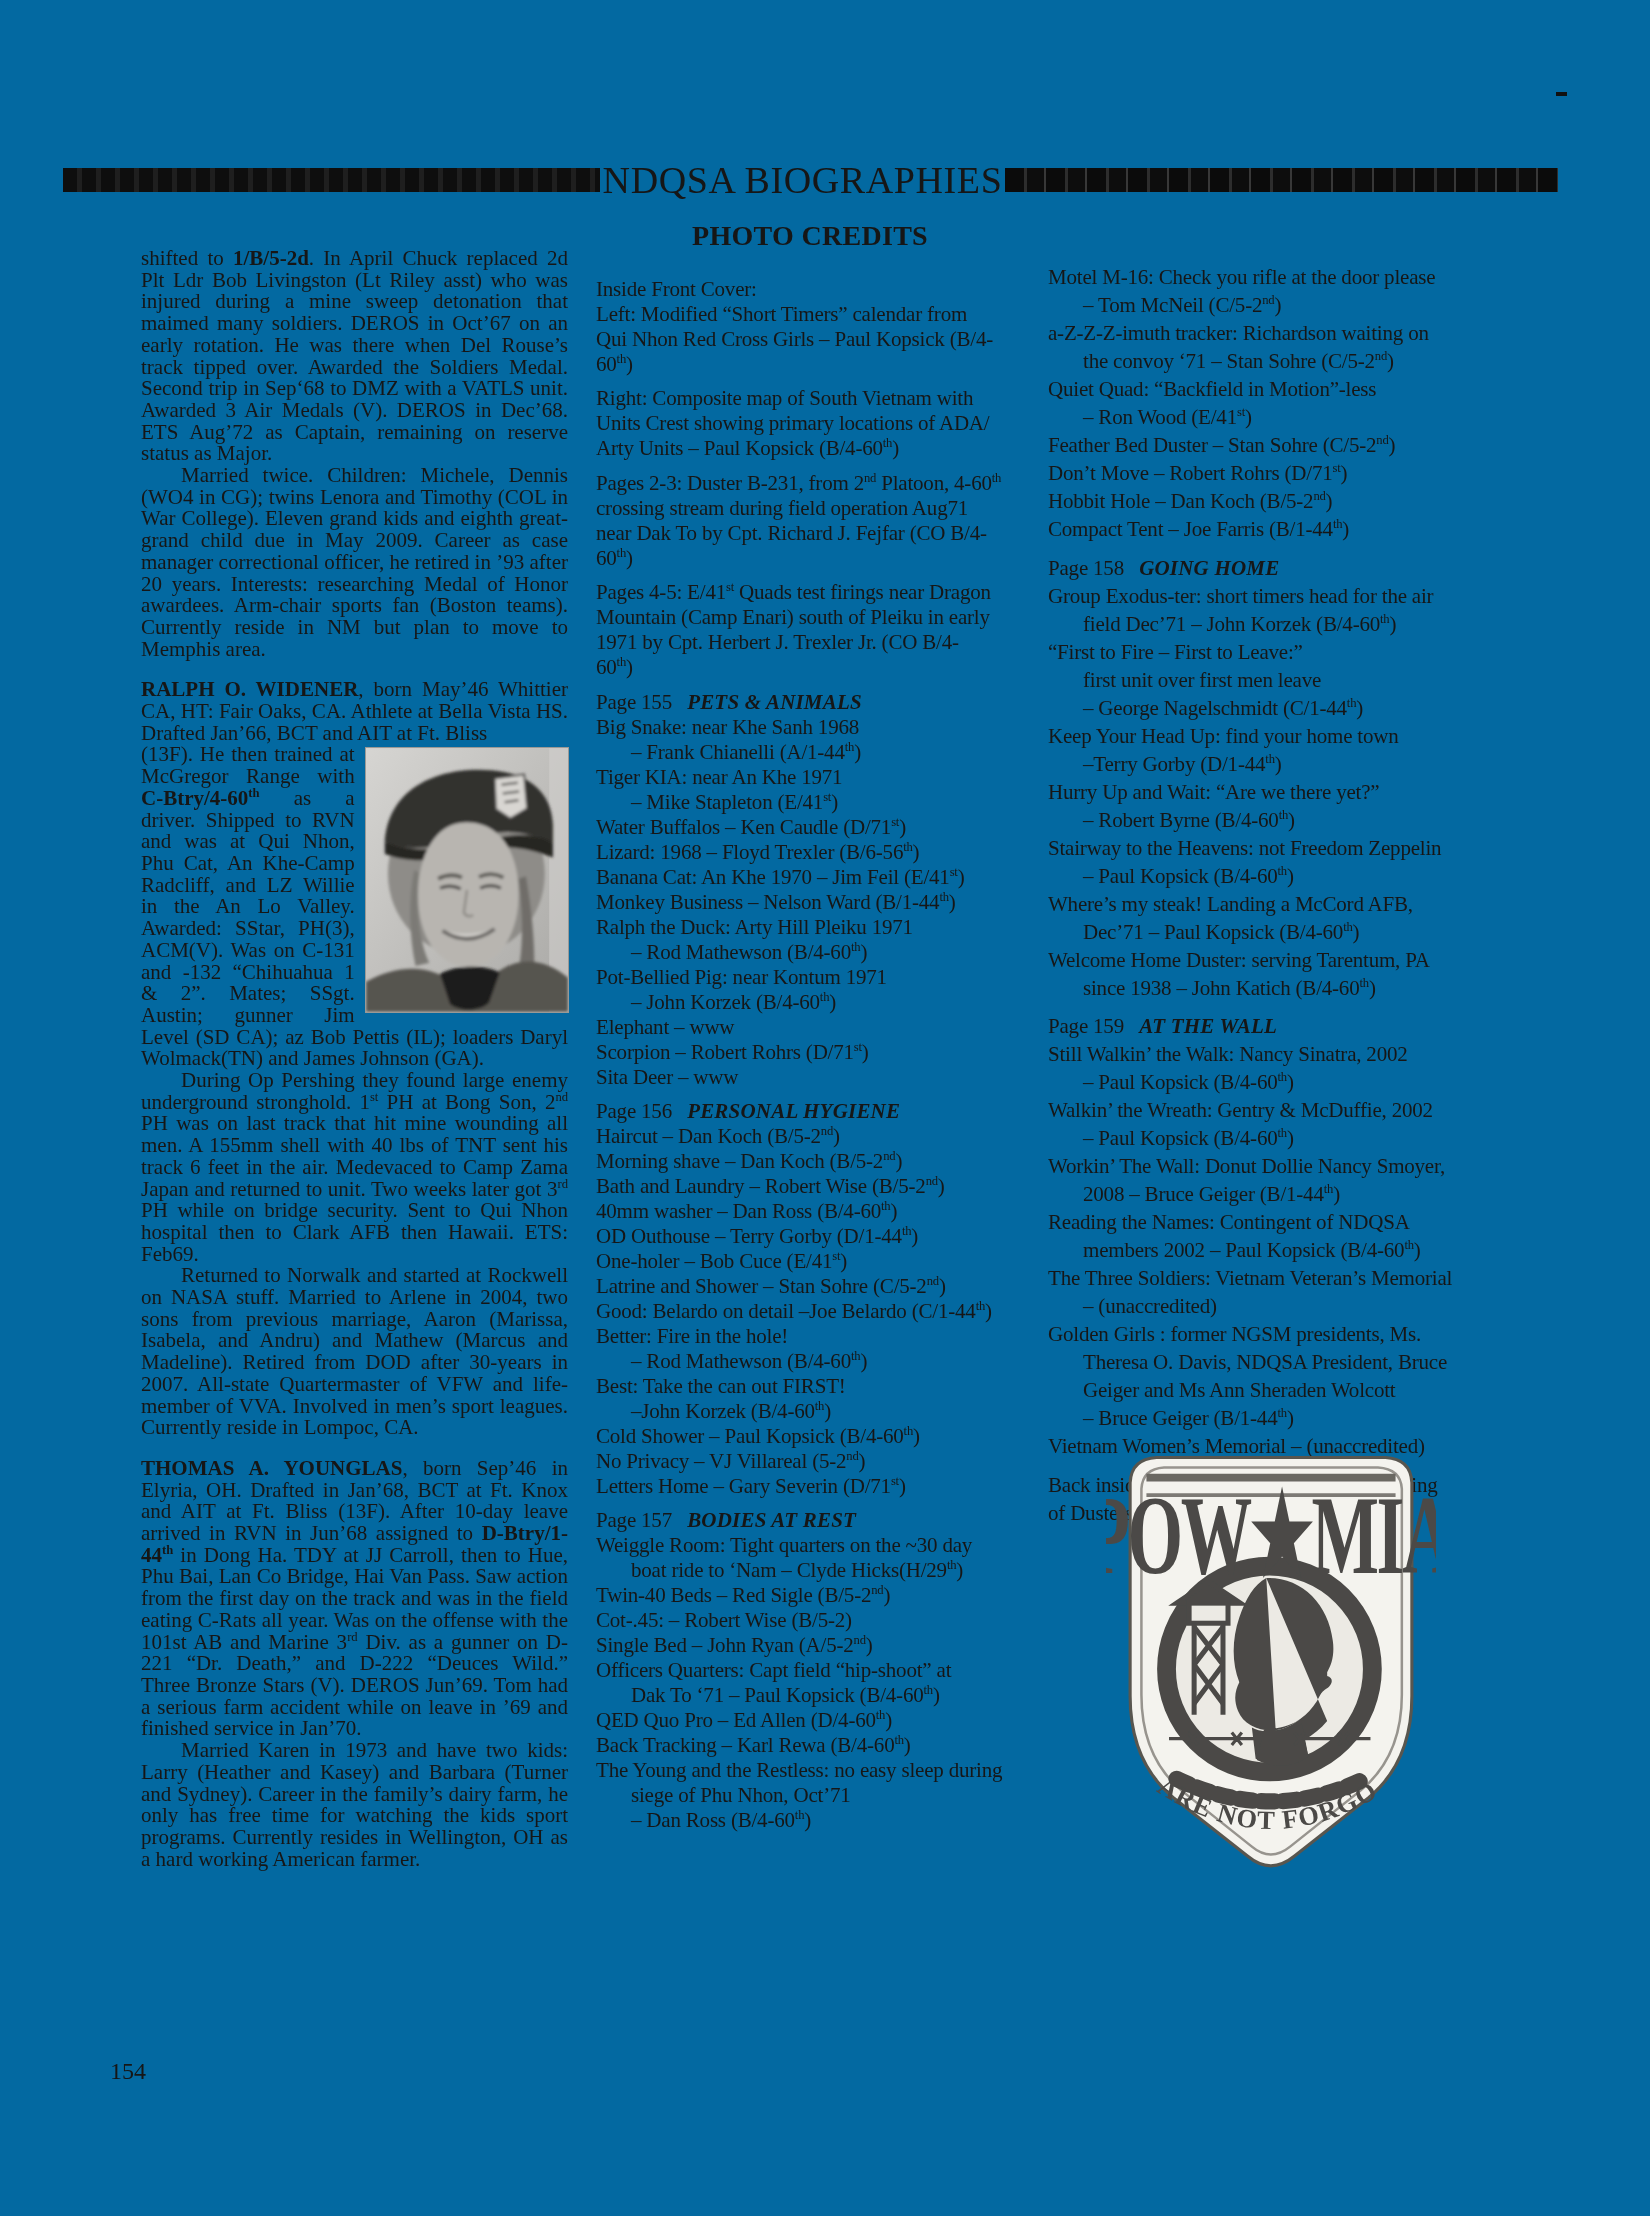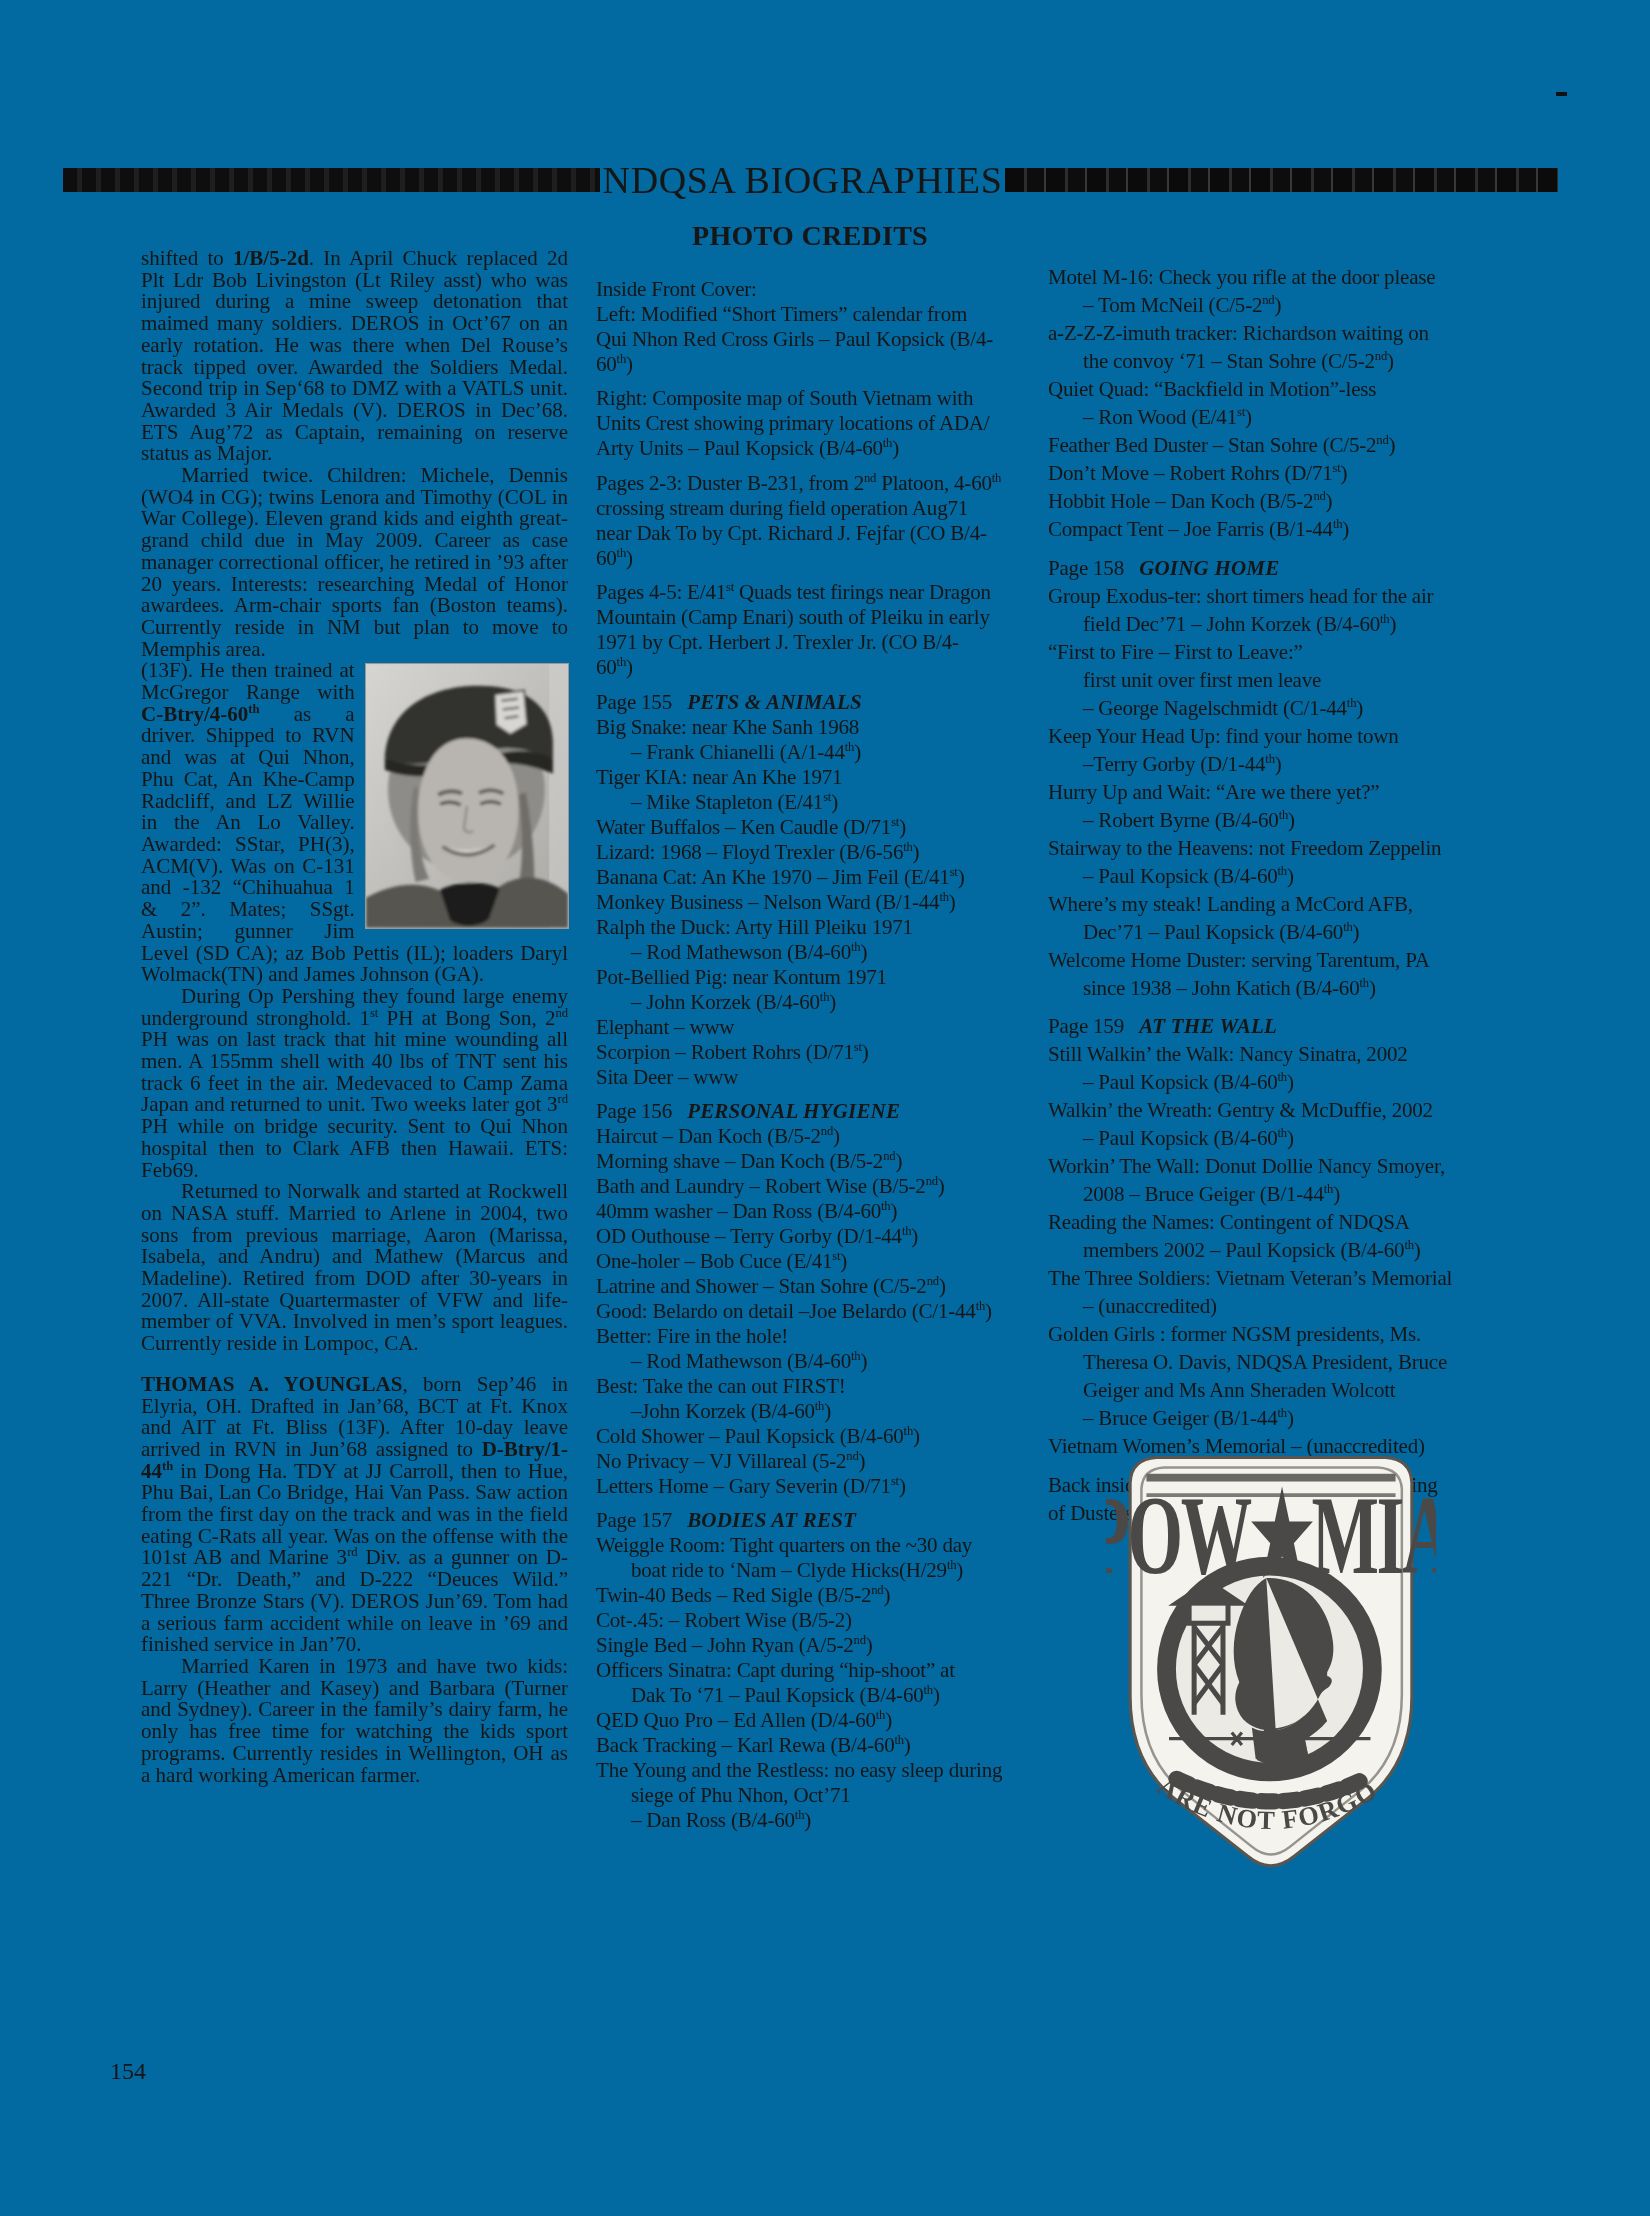--- a/index.html
+++ b/index.html
@@ -50,20 +50,21 @@
 <div class="page">
 
   <div class="bar bar-left"></div>
   <div class="bar bar-right"></div>
   <div class="hdr-title">NDQSA BIOGRAPHIES</div>
   <div class="scan-dash"></div>
 
   <div class="col lcol">
     <p class="para">shifted to <b>1/B/5-2d</b>. In April Chuck replaced 2d Plt Ldr Bob Livingston (Lt Riley asst) who was injured during a mine sweep detonation that maimed many soldiers. DEROS in Oct’67 on an early rotation. He was there when Del Rouse’s track tipped over. Awarded the Soldiers Medal. Second trip in Sep‘68 to DMZ with a VATLS unit. Awarded 3 Air Medals (V). DEROS in Dec’68. ETS Aug’72 as Captain, remaining on reserve status as Major.</p>
     <p class="para ind">Married twice. Children: Michele, Dennis (WO4 in CG); twins Lenora and Timothy (COL in War College). Eleven grand kids and eighth great-grand child due in May 2009. Career as case manager correctional officer, he retired in ’93 after 20 years. Interests: researching Medal of Honor awardees. Arm-chair sports fan (Boston teams). Currently reside in NM but plan to move to Memphis area.</p>
+    <p class="para gap"><b>RALPH O. WIDENER</b>, born May’46 Whittier CA, HT: Fair Oaks, CA. Athlete at Bella Vista HS. Drafted Jan’66, BCT and AIT at Ft. Bliss</p>
     <p class="para">
       <span class="photo">
         <svg width="202" height="264" viewBox="0 0 322 420" xmlns="http://www.w3.org/2000/svg">
           <defs>
             <linearGradient id="pg" x1="0" y1="0" x2="1" y2="1">
               <stop offset="0" stop-color="#d6d5d2"></stop>
                 <stop offset="1" stop-color="#a9a8a5"></stop>
             </linearGradient>
             <filter id="pb">
                 <feGaussianBlur stdDeviation="2.2"></feGaussianBlur>
@@ -160,21 +161,21 @@
           <div class="cl">No Privacy – VJ Villareal (5-2<sup>nd</sup>)</div>
           <div class="cl">Letters Home – Gary Severin (D/71<sup>st</sup>)</div>
         </div>
         <div class="blk">
           <div class="cl sech">Page 157&nbsp;&nbsp;&nbsp;<b>BODIES AT REST</b></div>
           <div class="cl">Weiggle Room: Tight quarters on the ~30 day</div>
           <div class="cl ind">boat ride to ‘Nam – Clyde Hicks(H/29<sup>th</sup>)</div>
           <div class="cl">Twin-40 Beds – Red Sigle (B/5-2<sup>nd</sup>)</div>
           <div class="cl">Cot-.45: – Robert Wise (B/5-2)</div>
           <div class="cl">Single Bed – John Ryan (A/5-2<sup>nd</sup>)</div>
-          <div class="cl">Officers Sinatra: Capt during “hip-shoot” at</div>
+          <div class="cl">Officers Quarters: Capt field “hip-shoot” at</div>
           <div class="cl ind">Dak To ‘71 – Paul Kopsick (B/4-60<sup>th</sup>)</div>
           <div class="cl">QED Quo Pro – Ed Allen (D/4-60<sup>th</sup>)</div>
           <div class="cl">Back Tracking – Karl Rewa (B/4-60<sup>th</sup>)</div>
           <div class="cl">The Young and the Restless: no easy sleep during</div>
           <div class="cl ind">siege of Phu Nhon, Oct’71</div>
           <div class="cl ind">– Dan Ross (B/4-60<sup>th</sup>)</div>
         </div>
       </div>
   </div>
 

